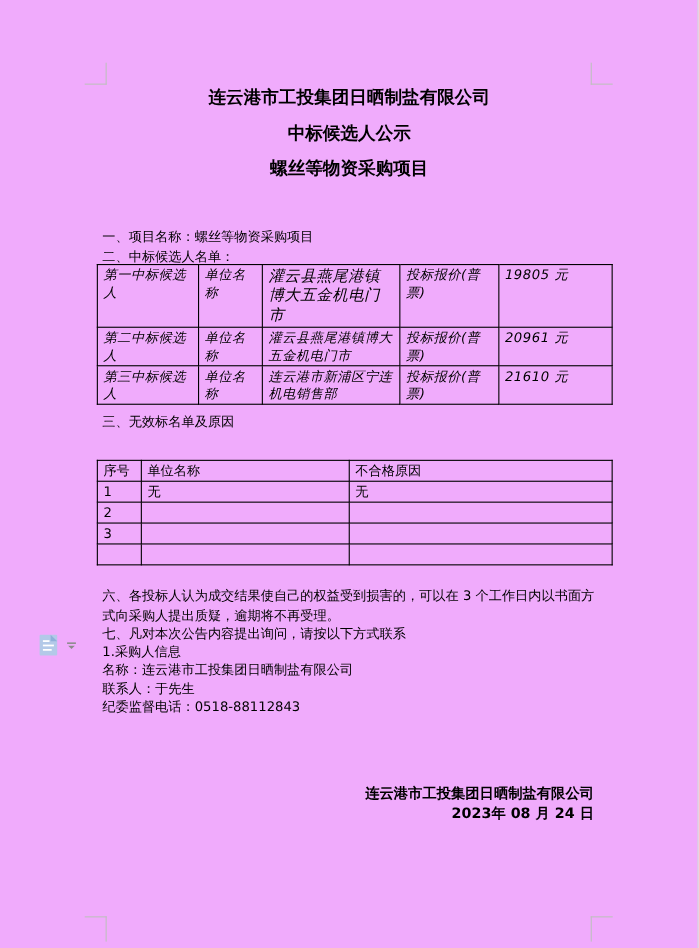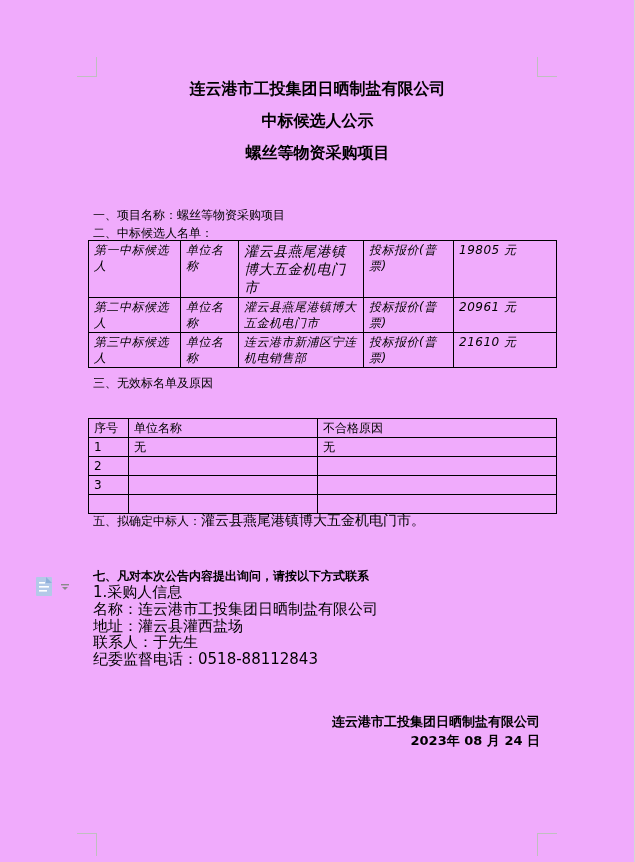--- a/index.html
+++ b/index.html
@@ -138,29 +138,26 @@
       <td></td>
     </tr>
     <tr style="height:19px;">
       <td></td>
       <td></td>
       <td></td>
     </tr>
   </tbody>
     </table>
 
-  <div class="abs bodytext" style="left:93px; top:511px;">
-    <span>五、拟确定中标人：</span><span class="company-big">灌云县燕尾港镇博大五金机电门市。</span>
-  </div>
-  <div class="abs bodytext" style="left:93px; top:567px;font-weight:bold;">七、凡对本次公告内容提出询问，请按以下方式联系</div>
+  <div class="abs bodytext section6" style="left:93px; top:532px;">六、各投标人认为成交结果使自己的权益受到损害的，可以在 3 个工作日内以书面方式向采购人提出质疑，逾期将不再受理。</div>
+  <div class="abs bodytext" style="left:93px; top:567px;">七、凡对本次公告内容提出询问，请按以下方式联系</div>
 
-  <div class="abs" style="left:93px; top:584px; font-size:15px; line-height:16.8px;">
+  <div class="abs" style="left:93px; top:584px; font-size:12px; line-height:16.8px;">
     <div>1.采购人信息</div>
     <div>名称：连云港市工投集团日晒制盐有限公司</div>
-    <div>地址：灌云县灌西盐场</div>
     <div>联系人：于先生</div>
     <div>纪委监督电话：0518-88112843</div>
   </div>
 
   <div class="signature">
     <div>连云港市工投集团日晒制盐有限公司</div>
     <div>2023年 08 月 24 日</div>
   </div>
 
   <div class="paste-btn">

